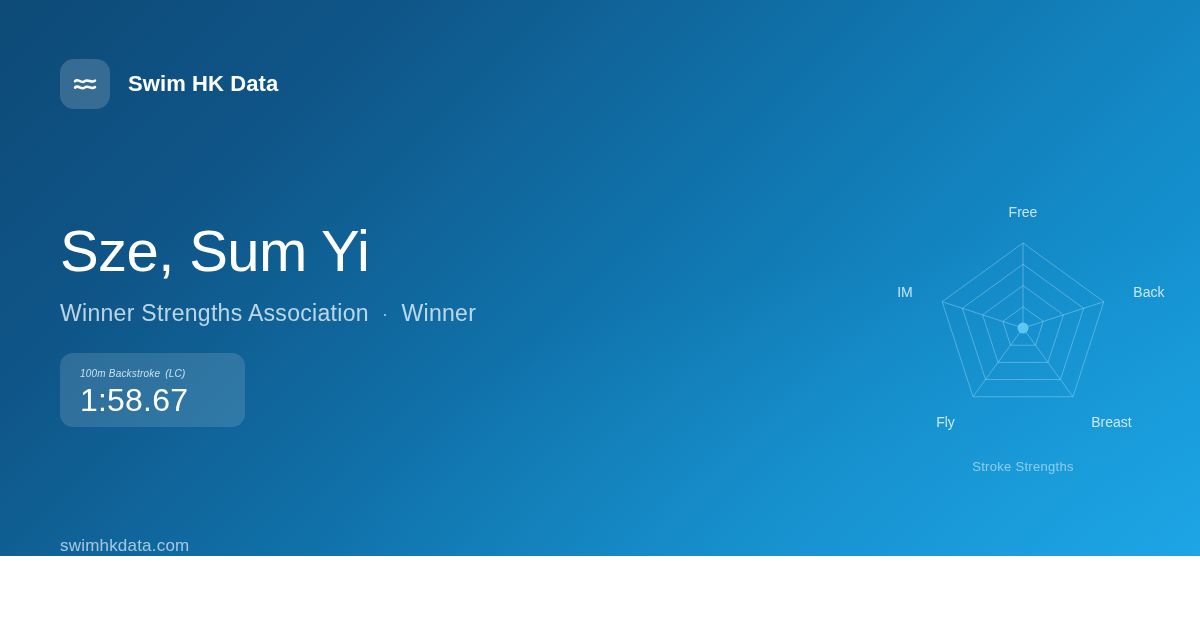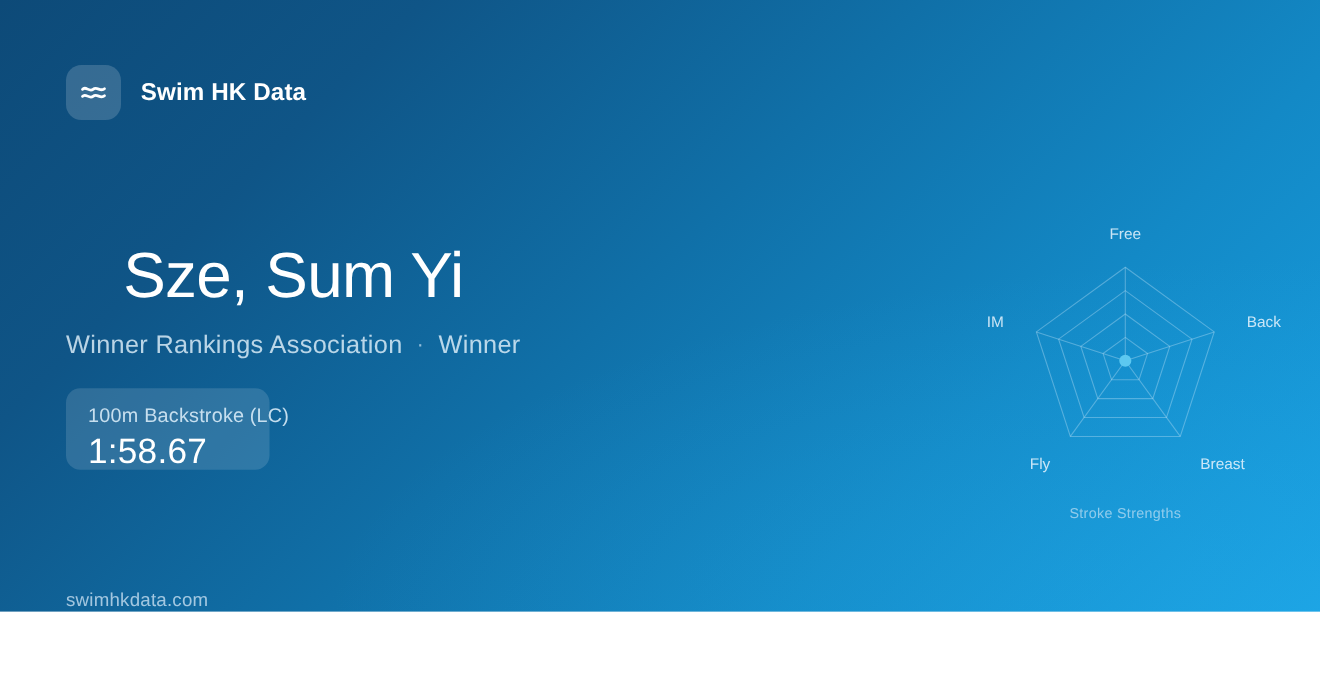--- a/index.html
+++ b/index.html
@@ -62,21 +62,20 @@
     letter-spacing: 0.1px;
     white-space: nowrap;
   }
 
   
   .hero {
     position: absolute;
     left: 60px;
     top: 222px;
     max-width: 700px;
-    text-align: center;
   }
   .athlete-name {
     font-size: 58px;
     line-height: 1.0;
     font-weight: 300;
     color: #ffffff;
     letter-spacing: -0.6px;
     margin: 0;
     white-space: nowrap;
   }
@@ -102,25 +101,26 @@
     left: 60px;
     top: 353px;
     width: 185px;
     height: 74px;
     box-sizing: border-box;
     padding: 15px 18px 0 20px;
     border-radius: 13px;
     background: rgba(255,255,255,0.135);
   }
   .stat-event {
-    font-size: 18px;
+    font-size: 10px;
     font-weight: 400;
     color: rgba(221,238,249,0.88);
     letter-spacing: 0.2px;
     white-space: nowrap;
+    font-style: italic;
   }
   .stat-event .course { margin-left: 5px; }
   .stat-time {
     margin-top: 5px;
     font-size: 32px;
     font-weight: 400;
     color: #ffffff;
     letter-spacing: 0.2px;
     line-height: 1.05;
     white-space: nowrap;
@@ -180,21 +180,21 @@
         <path d="M5 12.2 C8 8.6, 11 15.2, 14.6 12.2 C18.2 9.2, 21.4 15.0, 25 11.6" fill="none" stroke="#ffffff" stroke-width="2.5" stroke-linecap="round" stroke-linejoin="round"></path>
         <path d="M5 18.6 C8 15.0, 11 21.6, 14.6 18.6 C18.2 15.6, 21.4 21.4, 25 18.0" fill="none" stroke="#ffffff" stroke-width="2.5" stroke-linecap="round" stroke-linejoin="round"></path>
       </svg>
     </div>
     <div class="brand-name">Swim HK Data</div>
   </div>
 
   <div class="hero">
     <h1 class="athlete-name">Sze, Sum Yi</h1>
     <div class="athlete-meta">
-      <span>Winner Rankings Association</span>
+      <span>Winner Strengths Association</span>
       <span class="meta-sep">·</span>
       <span>Winner</span>
     </div>
   </div>
 
   <div class="stat-card">
     <div class="stat-event">
       <span>100m Backstroke</span><span class="course">(LC)</span>
     </div>
     <div class="stat-time">1:58.67</div>

